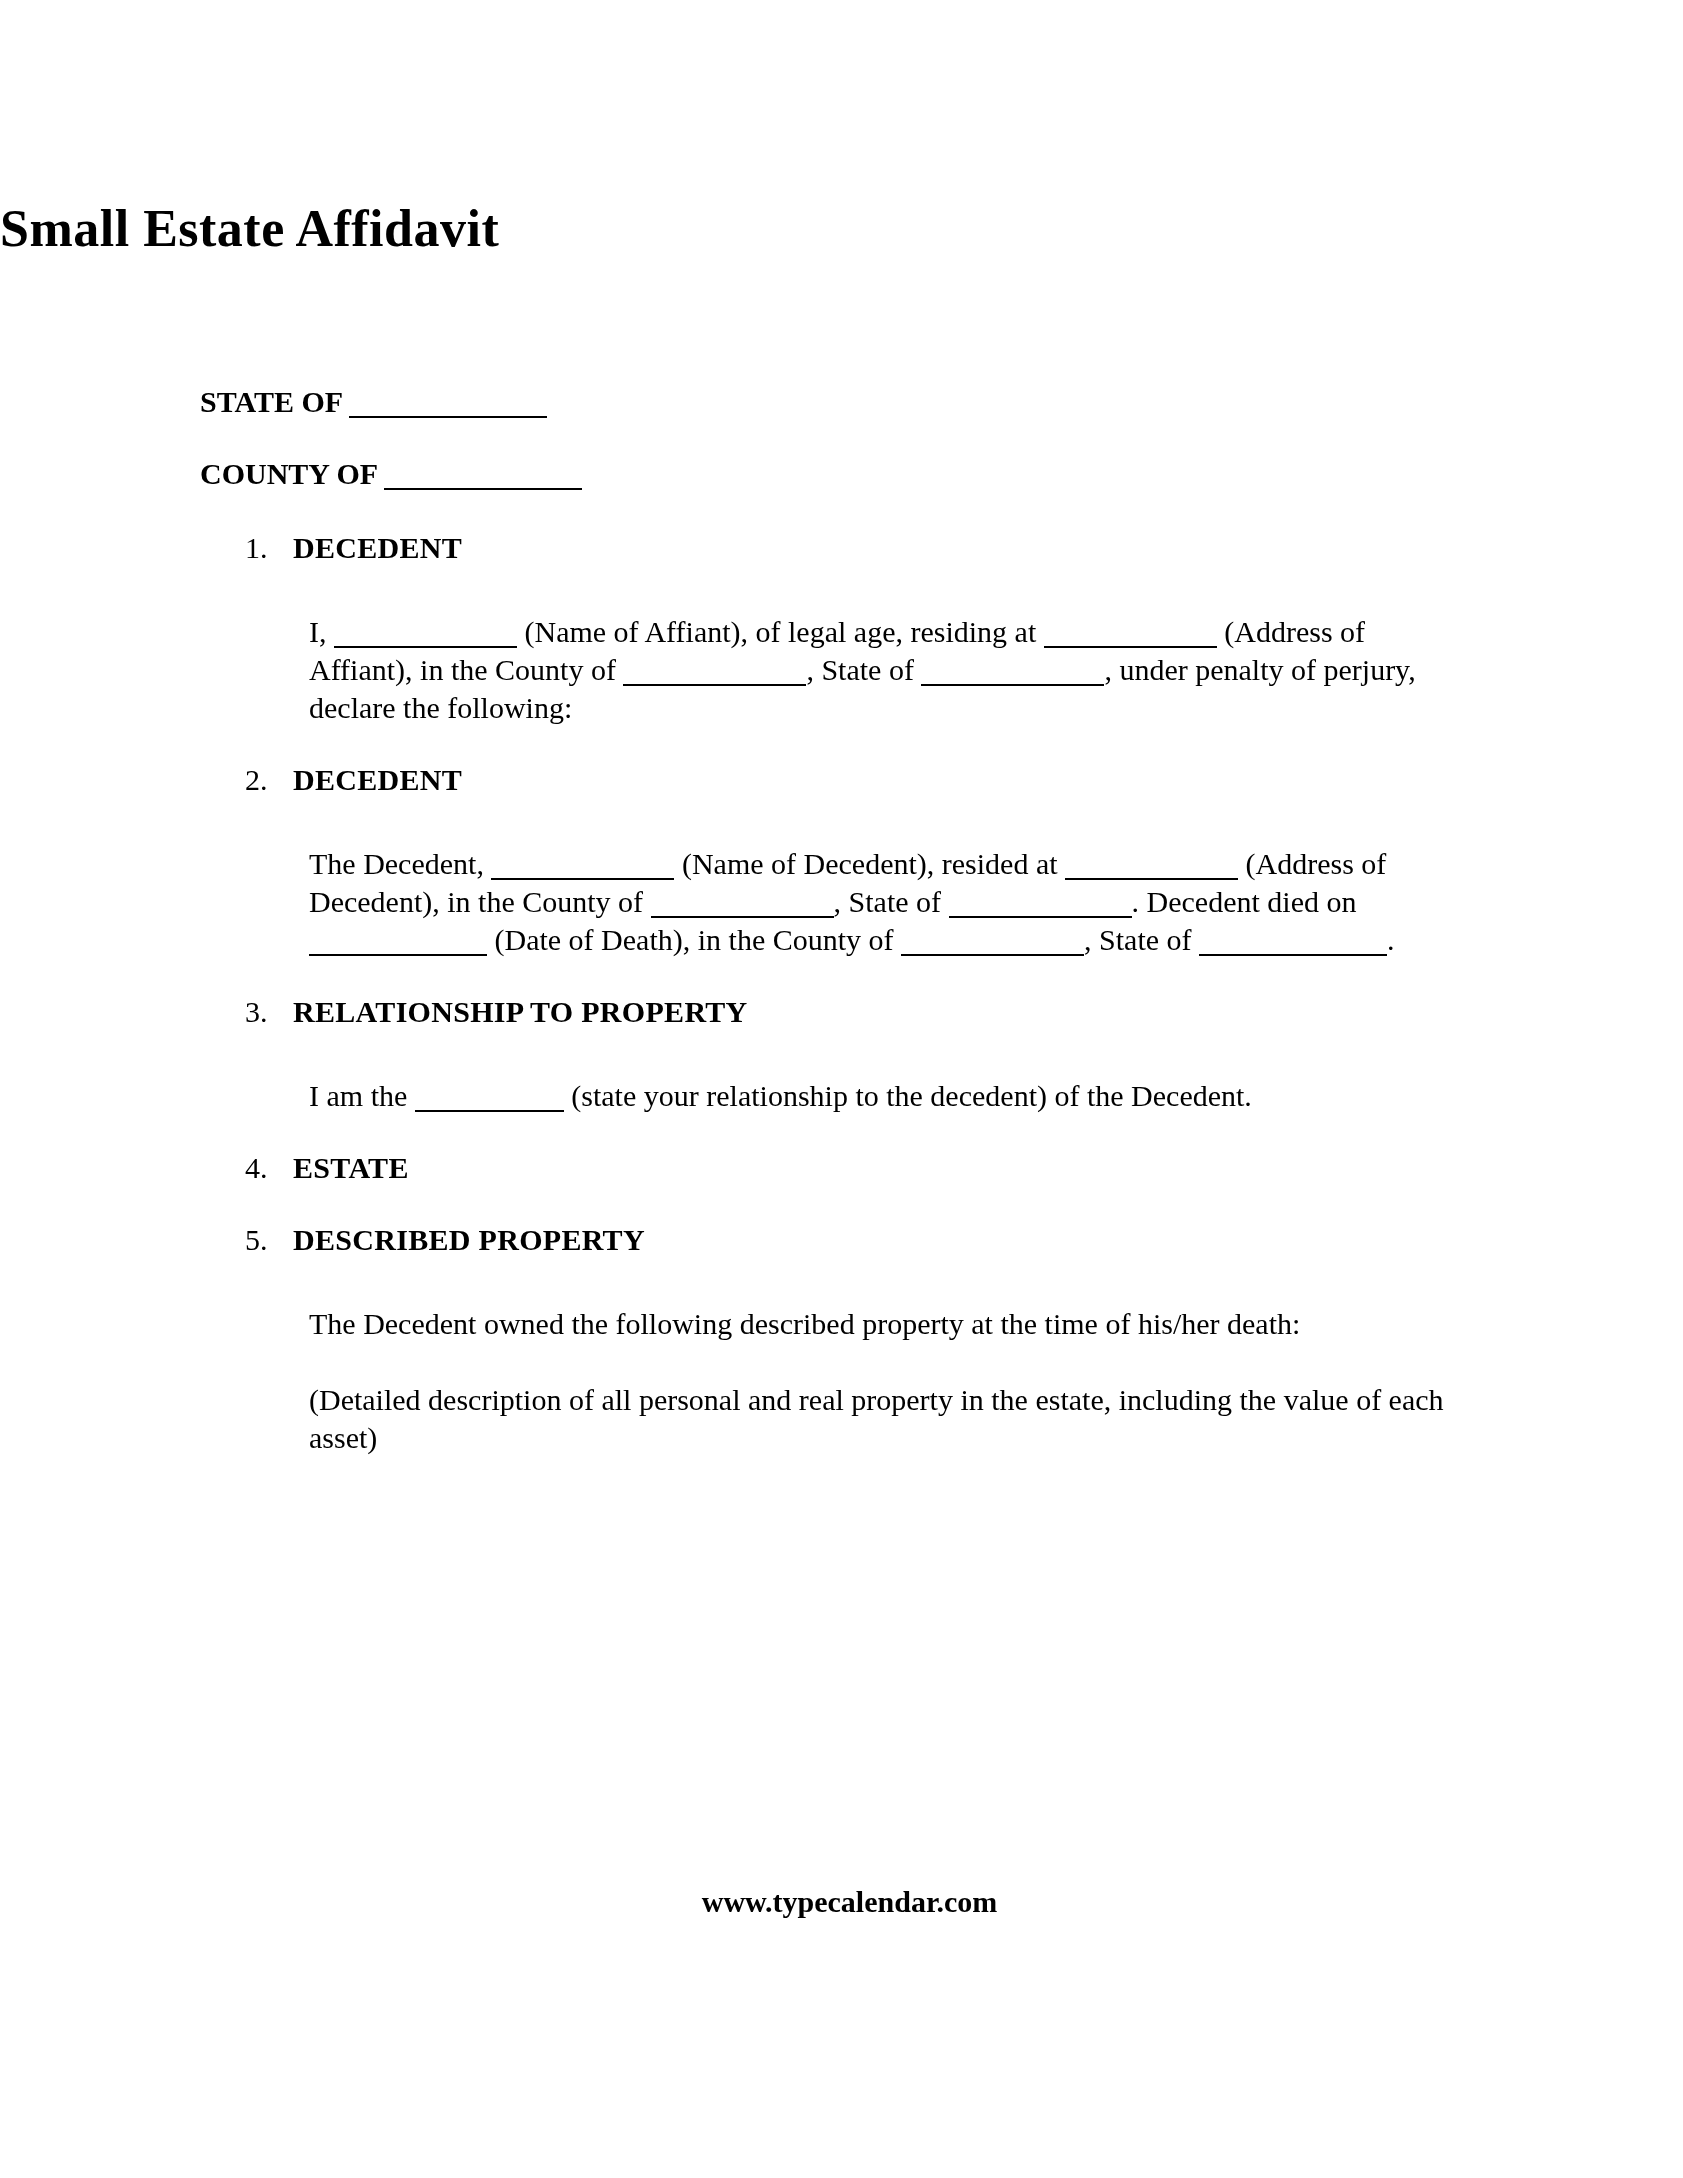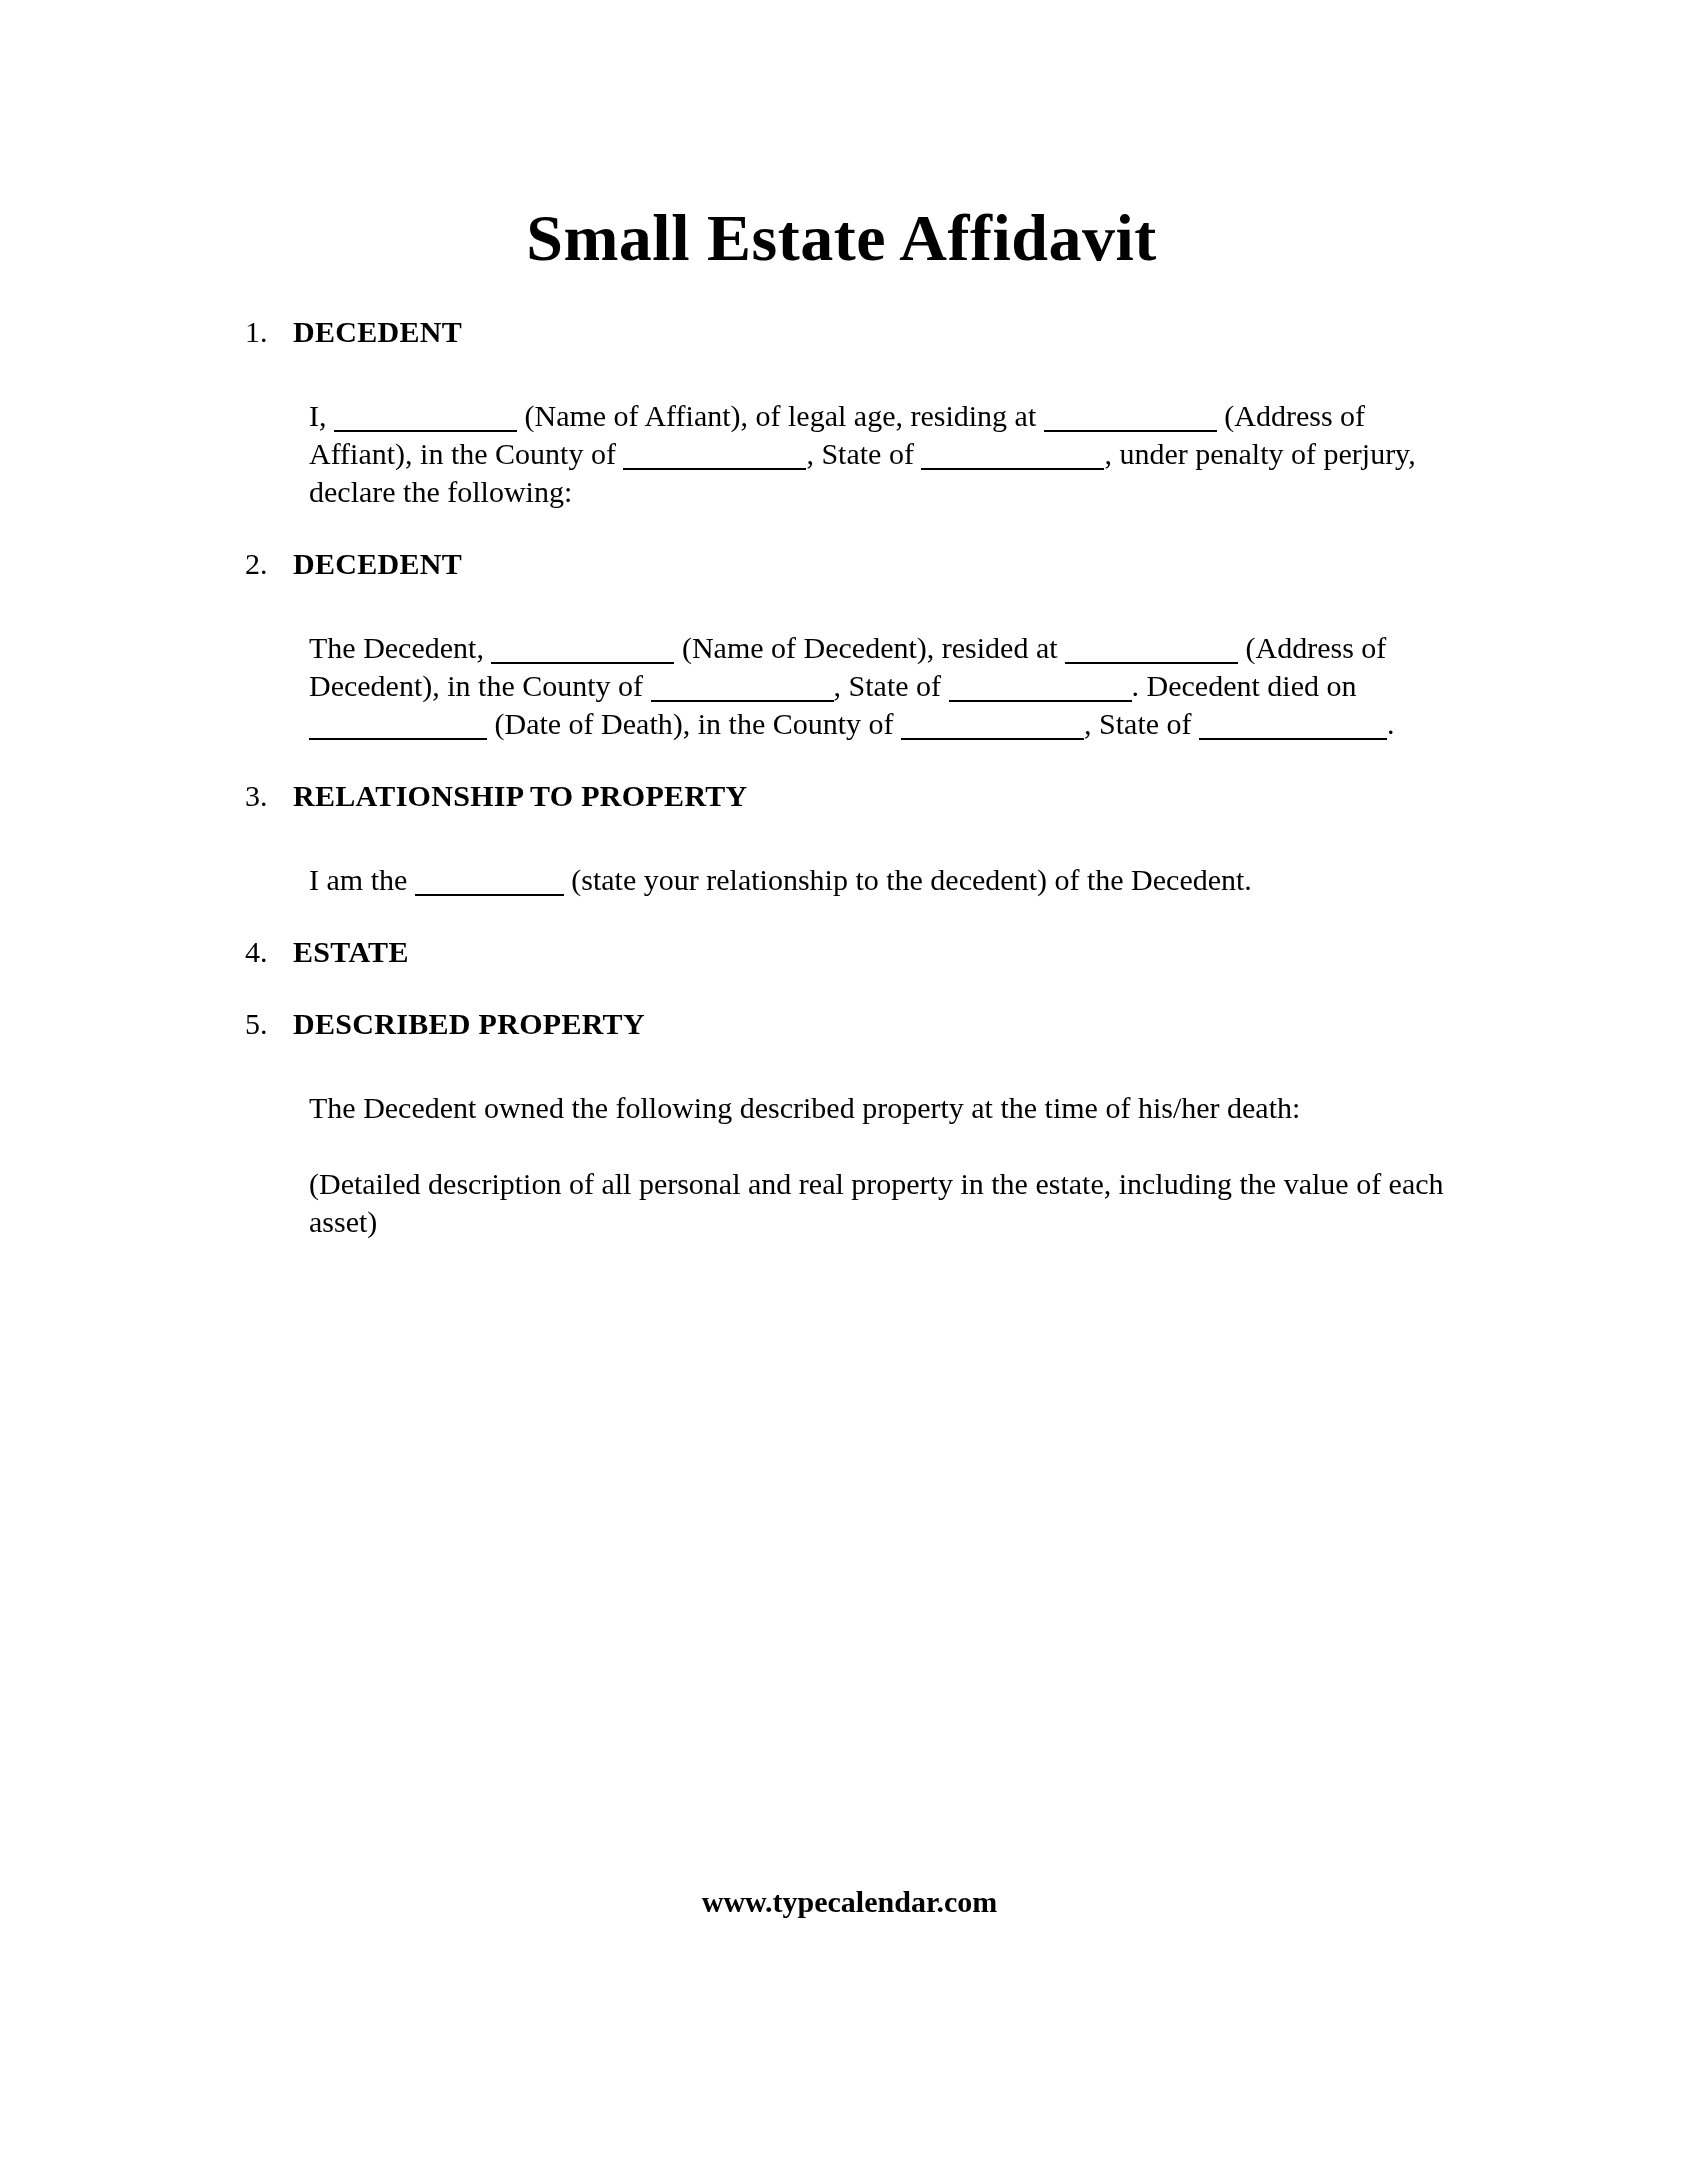--- a/index.html
+++ b/index.html
@@ -9,22 +9,22 @@
     height: 2178px;
     background: #ffffff;
     color: #000000;
     font-family: "Liberation Serif", "DejaVu Serif", serif;
     font-size: 30px;
     overflow: hidden;
   }
   .doc-title {
     margin: 0;
     padding-top: 198px;
-    text-align: center;
-    font-size: 66px;
+    text-align: left;
+    font-size: 52px;
     font-weight: bold;
     line-height: 1.2;
     letter-spacing: 0.5px;
   }
   .header-fields {
     margin: 123px 0 0 200px;
   }
   .header-field {
     font-weight: bold;
     line-height: 38px;
@@ -74,20 +74,31 @@
     line-height: 38px;
   }
 </style>
 </head>
 <body>
 
 <div class="page">
 
   <h1 class="doc-title">Small Estate Affidavit</h1>
 
+  <div class="header-fields">
+  <div class="header-field">
+    <span>STATE OF </span>
+    <span class="blank" style="width: 198px;"></span>
+  </div>
+
+  <div class="header-field">
+    <span>COUNTY OF </span>
+    <span class="blank" style="width: 198px;"></span>
+  </div>
+</div>
 
   <div class="sections-host">
   <div class="section">
     <div class="section-heading-row">
       <span class="section-number">1.</span>
       <span class="section-heading">DECEDENT</span>
     </div>
     <div>
           <p class="para">I, <span class="blank" style="width: 183px;"></span> (Name of Affiant), of legal age, residing at <span class="blank" style="width: 173px;"></span> (Address of Affiant), in the County of <span class="blank" style="width: 183px;"></span>, State of <span class="blank" style="width: 183px;"></span>, under penalty of perjury, declare the following:</p>
         </div>

